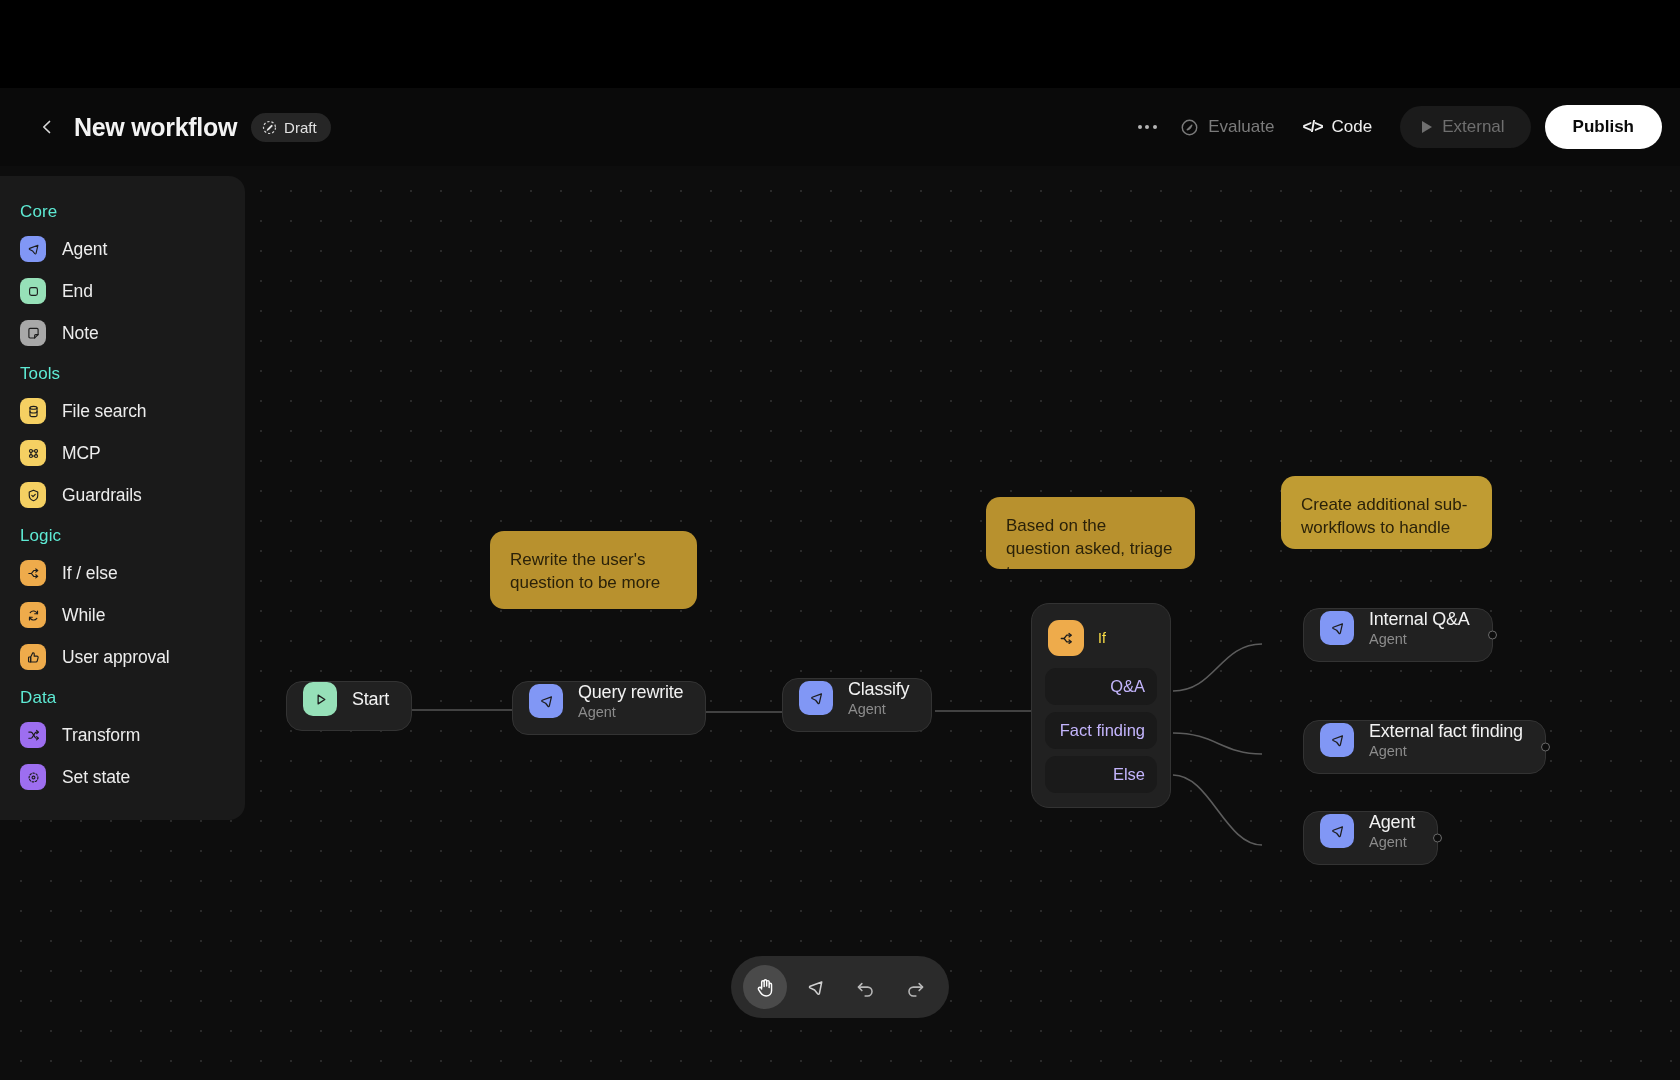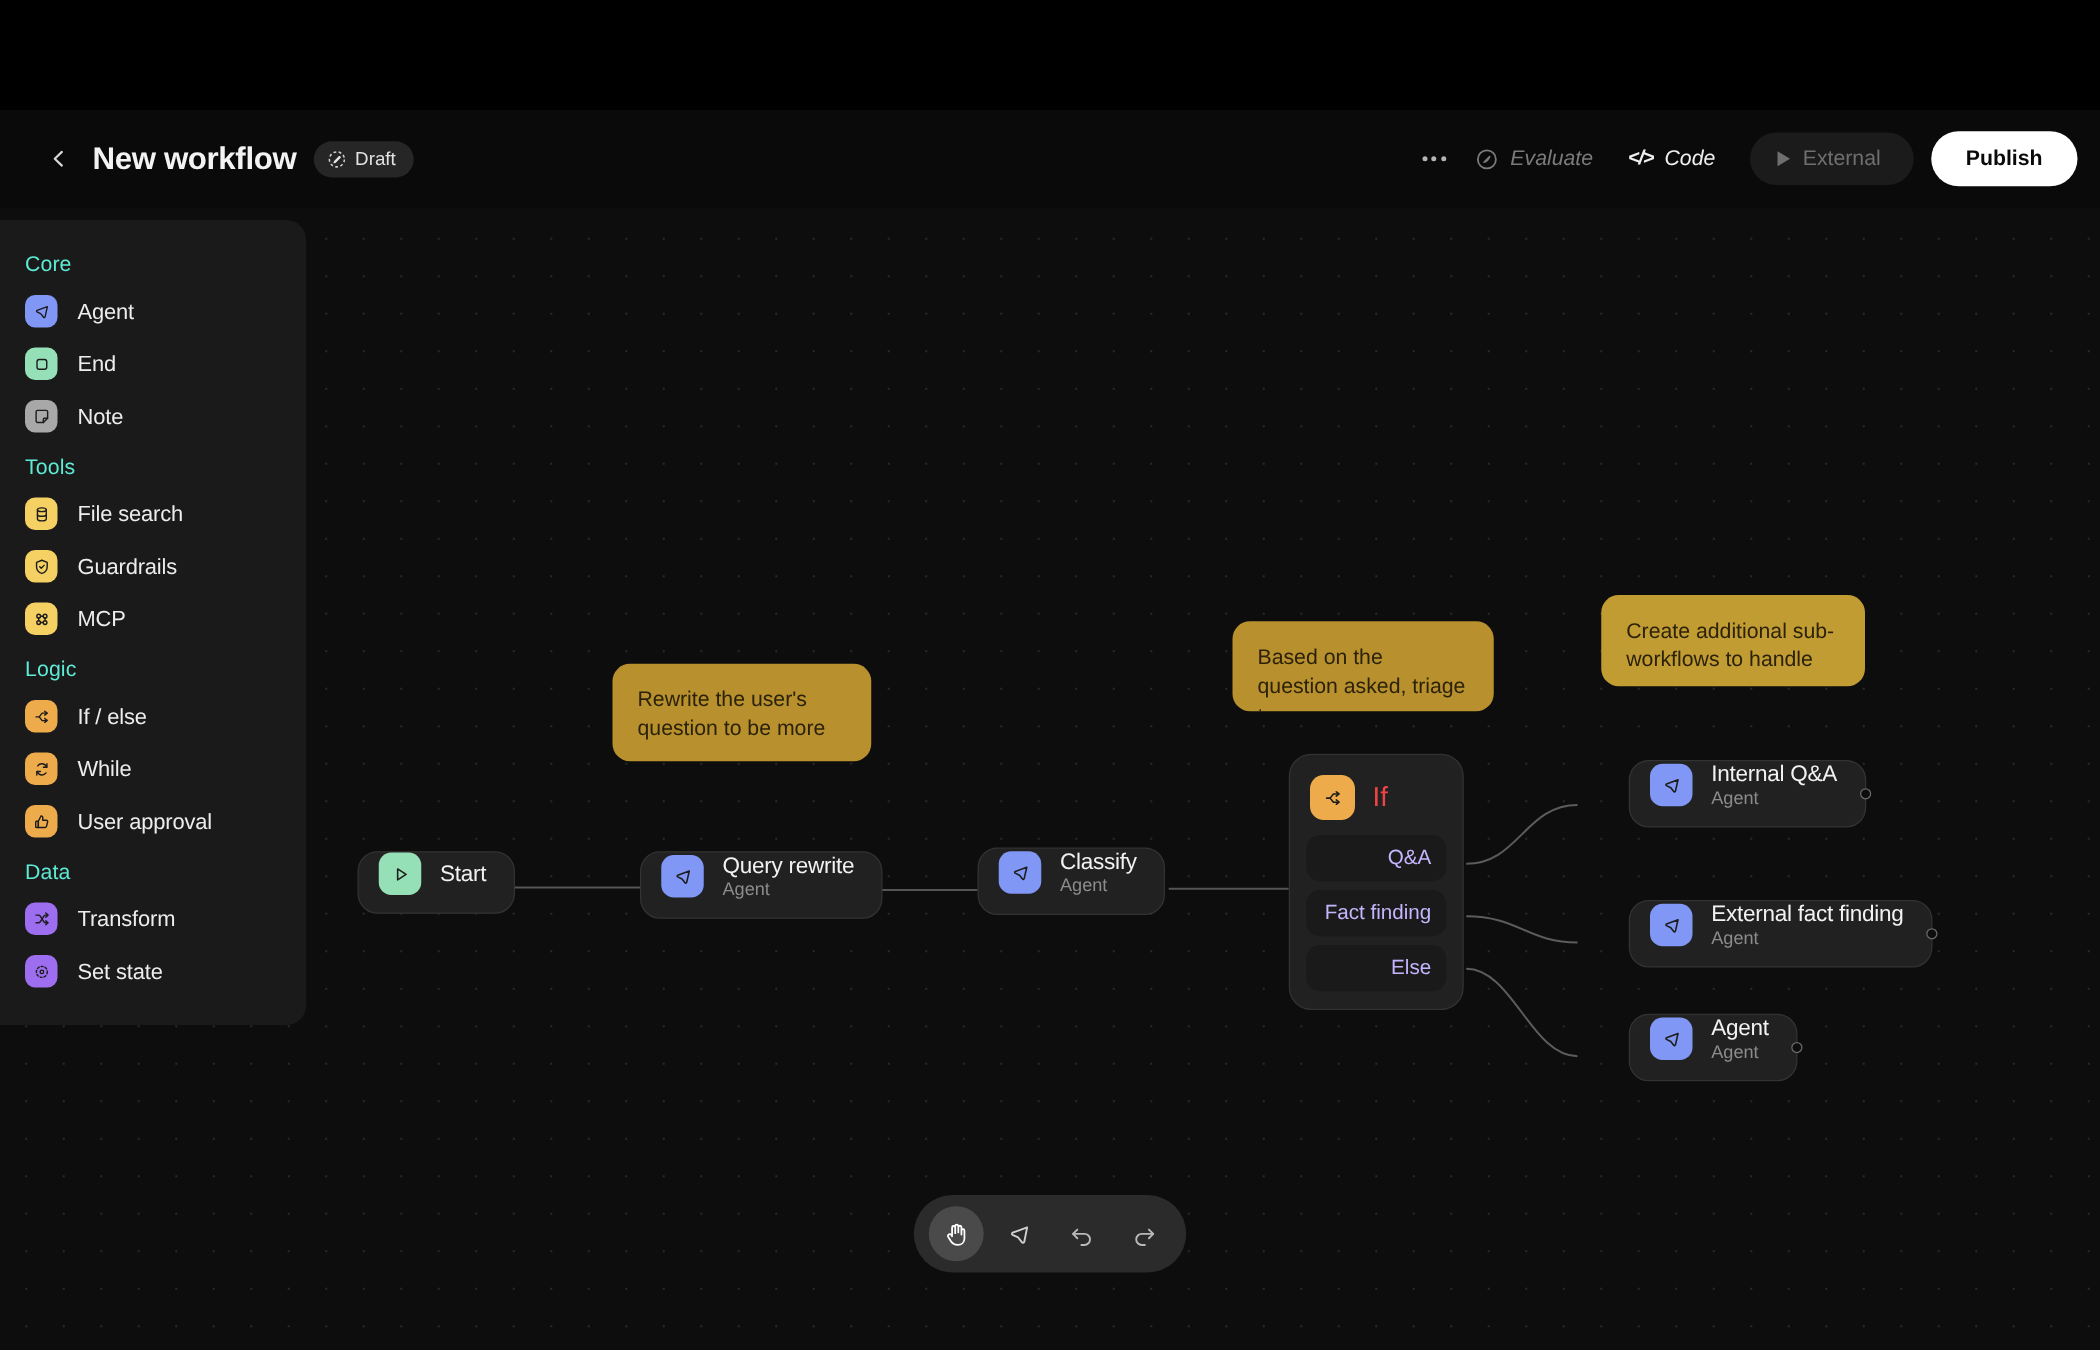--- a/index.html
+++ b/index.html
@@ -45,21 +45,21 @@
 
   .dots-btn {
     width:38px; height:34px; display:flex; align-items:center; justify-content:center;
     cursor:pointer; color:#bcbcbc; gap:3.5px;
   }
   .dots-btn i { width:4px; height:4px; border-radius:50%; background:#b5b5b5; display:block; }
 
   .hdr-item {
     display:flex; align-items:center; gap:9px;
     padding:8px 14px; border-radius:9px; cursor:pointer;
-    font-size:17px; white-space:nowrap;font-style:italic;
+    font-size:17px; white-space:nowrap;
   }
   .hdr-item.muted { color:#7b7b7b; }
   .hdr-item.bright { color:#f0f0f0; font-weight:500; }
   .hdr-item.muted svg { stroke:#7b7b7b; }
   .code-mark { font-size:16px; font-weight:700; color:#f0f0f0; letter-spacing:-1px; }
 
   .preview-btn {
     display:flex; align-items:center; gap:10px;
     background:#1b1b1b; color:#6f6f6f;
     border-radius:999px; padding:11px 26px 11px 22px;
@@ -130,21 +130,21 @@
   
   .if-node {
     position:absolute;
     background:#212121; border:1px solid #333;
     border-radius:18px; padding:13px 13px 14px 13px;
     width:140px; cursor:pointer;
   }
   .if-head { display:flex; align-items:center; gap:14px; padding:3px 3px 12px 3px; }
   .if-head .tile { width:36px; height:36px; border-radius:11px; }
   .if-head .tile svg { width:19px; height:19px; }
-  .if-title { font-size:22px; color:#ef4444; font-weight:500; }
+  .if-title { font-size:14px; color:#fde047; font-weight:500; }
   .branch {
     background:#1a1a1a; border-radius:11px;
     padding:9px 12px; margin-bottom:7px;
     text-align:right; font-size:16.5px; color:#c4b5fd;
     cursor:pointer;
   }
   .branch:last-child { margin-bottom:0; }
 
   
   .note {
@@ -404,38 +404,38 @@
                 <ellipse cx="12" cy="6.8" rx="5" ry="2.1" stroke="#1d1d1d" stroke-width="1.6" fill="none" stroke-linecap="round" stroke-linejoin="round"></ellipse>
                 <path d="M7 6.8v10.4c0 1.2 2.2 2.1 5 2.1s5-.9 5-2.1V6.8" stroke="#1d1d1d" stroke-width="1.6" fill="none" stroke-linecap="round" stroke-linejoin="round"></path>
                 <path d="M7 12c0 1.2 2.2 2.1 5 2.1s5-.9 5-2.1" stroke="#1d1d1d" stroke-width="1.6" fill="none" stroke-linecap="round" stroke-linejoin="round"></path>
               </svg>
             </span>
             <span class="pal-label">File search</span>
           </div>
           <div class="pal-item">
             <span class="tile" style="background: rgb(245, 208, 98);">
               <svg width="17" height="17" viewBox="0 0 24 24" fill="none">
-                <path d="M12 4.5 18 7v5c0 3.5-2.4 6.2-6 7.4-3.6-1.2-6-3.9-6-7.4V7Z" stroke="#1d1d1d" stroke-width="1.6" fill="none" stroke-linecap="round" stroke-linejoin="round"></path>
-                <path d="M9.6 11.9l1.7 1.7 3.2-3.3" stroke="#1d1d1d" stroke-width="1.6" fill="none" stroke-linecap="round" stroke-linejoin="round"></path>
-              </svg>
-            </span>
-            <span class="pal-label">Guardrails</span>
-          </div>
-          <div class="pal-item">
-            <span class="tile" style="background: rgb(245, 208, 98);">
-              <svg width="17" height="17" viewBox="0 0 24 24" fill="none">
                 <circle cx="8.4" cy="8.4" r="2.1" stroke="#1d1d1d" stroke-width="1.6" fill="none" stroke-linecap="round" stroke-linejoin="round"></circle>
                 <circle cx="15.6" cy="8.4" r="2.1" stroke="#1d1d1d" stroke-width="1.6" fill="none" stroke-linecap="round" stroke-linejoin="round"></circle>
                 <circle cx="8.4" cy="15.6" r="2.1" stroke="#1d1d1d" stroke-width="1.6" fill="none" stroke-linecap="round" stroke-linejoin="round"></circle>
                 <circle cx="15.6" cy="15.6" r="2.1" stroke="#1d1d1d" stroke-width="1.6" fill="none" stroke-linecap="round" stroke-linejoin="round"></circle>
                 <path d="M10.5 8.4h3M8.4 10.5v3M15.6 10.5v3M10.5 15.6h3" stroke="#1d1d1d" stroke-width="1.6" fill="none" stroke-linecap="round" stroke-linejoin="round"></path>
               </svg>
             </span>
             <span class="pal-label">MCP</span>
           </div>
+          <div class="pal-item">
+            <span class="tile" style="background: rgb(245, 208, 98);">
+              <svg width="17" height="17" viewBox="0 0 24 24" fill="none">
+                <path d="M12 4.5 18 7v5c0 3.5-2.4 6.2-6 7.4-3.6-1.2-6-3.9-6-7.4V7Z" stroke="#1d1d1d" stroke-width="1.6" fill="none" stroke-linecap="round" stroke-linejoin="round"></path>
+                <path d="M9.6 11.9l1.7 1.7 3.2-3.3" stroke="#1d1d1d" stroke-width="1.6" fill="none" stroke-linecap="round" stroke-linejoin="round"></path>
+              </svg>
+            </span>
+            <span class="pal-label">Guardrails</span>
+          </div>
           <div class="pal-group">Logic</div>
           <div class="pal-item">
             <span class="tile" style="background: rgb(238, 171, 75);">
               <svg width="17" height="17" viewBox="0 0 24 24" fill="none">
                 <path d="M5.4 12H9l3.3-4.2h5.2" stroke="#1d1d1d" stroke-width="1.6" fill="none" stroke-linecap="round" stroke-linejoin="round"></path>
                 <path d="M9 12l3.3 4.2h5.2" stroke="#1d1d1d" stroke-width="1.6" fill="none" stroke-linecap="round" stroke-linejoin="round"></path>
                 <path d="M15.2 5.6 18 7.8l-2.8 2.2" stroke="#1d1d1d" stroke-width="1.6" fill="none" stroke-linecap="round" stroke-linejoin="round"></path>
                 <path d="M15.2 13.8 18 16l-2.8 2.2" stroke="#1d1d1d" stroke-width="1.6" fill="none" stroke-linecap="round" stroke-linejoin="round"></path>
               </svg>
             </span>

